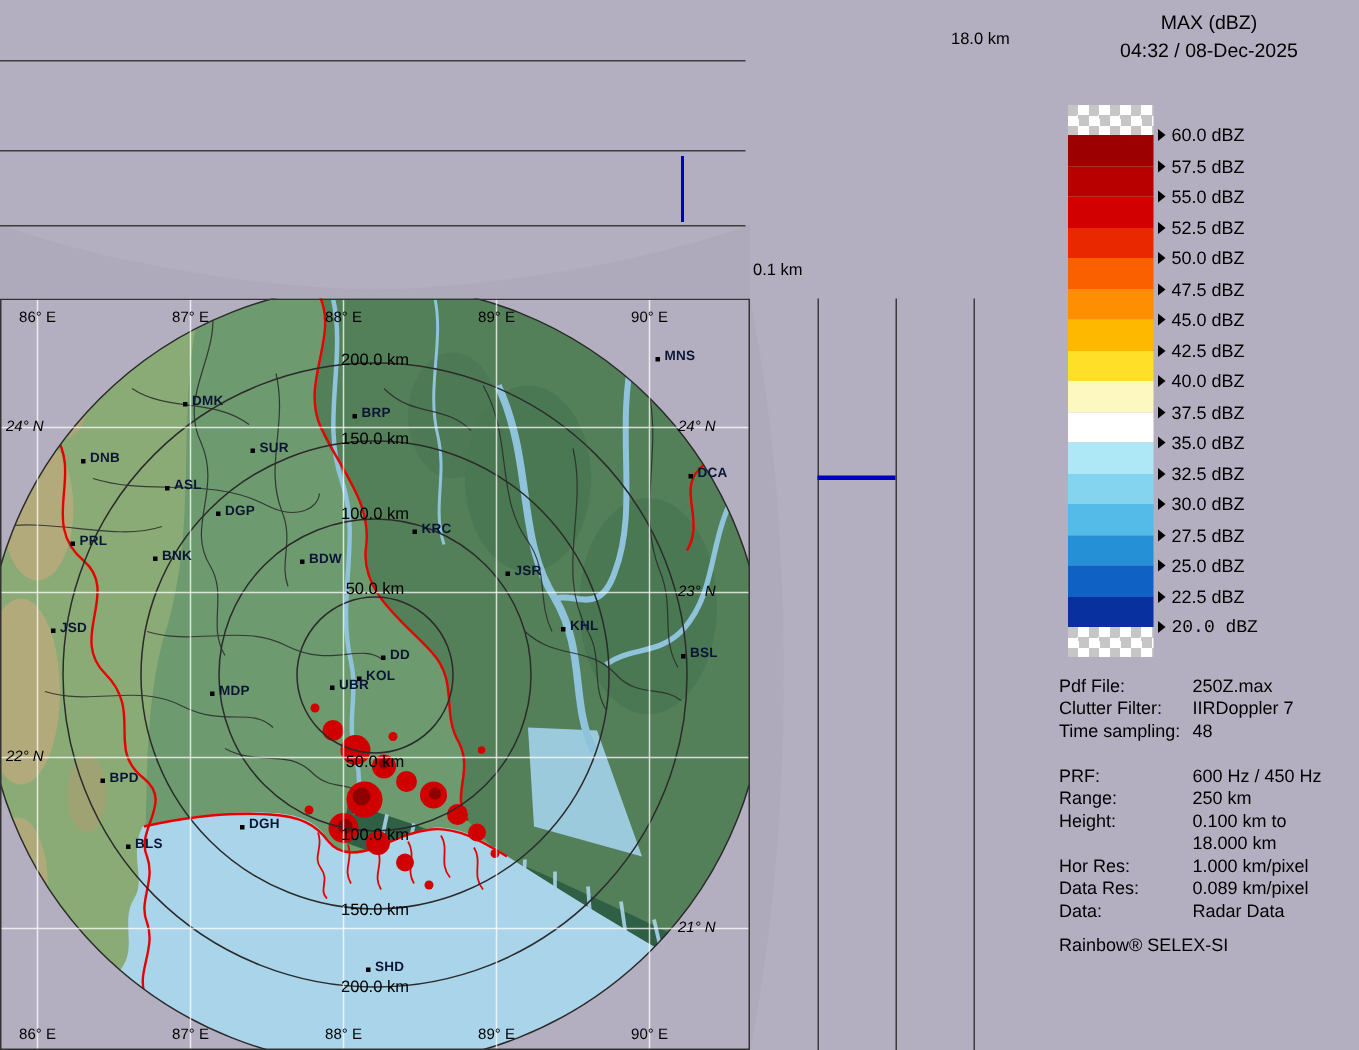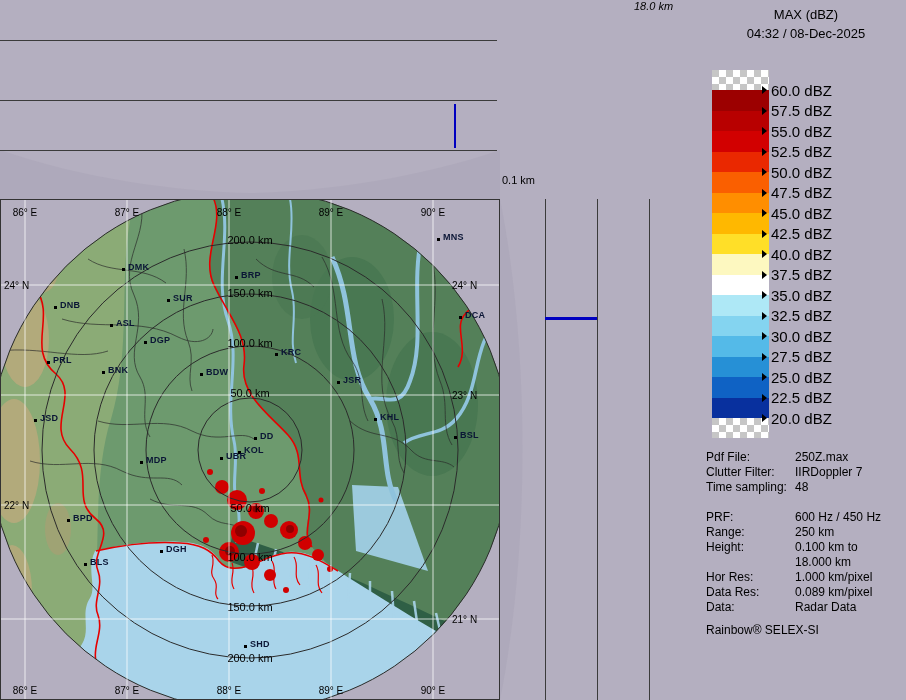--- a/index.html
+++ b/index.html
@@ -19,29 +19,29 @@
   .corner-label{position:absolute;font-size:11px;color:#000;white-space:nowrap;}
   
   .map{position:absolute;left:0;top:199px;width:500px;height:501px;}
   .map svg{position:absolute;left:0;top:0;}
   .overlay{position:absolute;left:0;top:0;width:500px;height:501px;}
   .city{position:absolute;}
   .cdot{position:absolute;left:0;top:0;width:3px;height:3px;background:#000;}
   .clabel{position:absolute;left:6px;top:-6px;font-size:9px;font-weight:bold;color:#0a1535;white-space:nowrap;letter-spacing:.2px;}
   .ring-label{position:absolute;transform:translate(-50%,-50%);font-size:11px;color:#000;white-space:nowrap;}
   .lon{position:absolute;transform:translate(-50%,-50%);font-size:10px;color:#000;white-space:nowrap;}
-  .lat{position:absolute;transform:translateY(-50%);font-size:10px;color:#000;white-space:nowrap;}
+  .lat{position:absolute;transform:translateY(-50%);font-size:10px;color:#000;white-space:nowrap;font-style:italic;}
   
   .legend{position:absolute;left:706px;top:0;width:200px;height:700px;}
   .legend-head{padding-top:5px;text-align:center;font-size:13px;line-height:19px;color:#000;}
   .bar{position:absolute;left:6px;top:70px;width:57px;}
   .checker{height:20px;background:repeating-conic-gradient(#ffffff 0% 25%, #c6c6c6 0% 50%);background-size:14px 14px;}
   .band{height:20.5px;}
   .bar-labels{position:absolute;left:0;top:0;width:200px;height:460px;}
-  .scale-row{position:absolute;left:56px;display:flex;align-items:center;height:14px;font-size:15px;color:#000;white-space:nowrap;text-align:right;}
+  .scale-row{position:absolute;left:66px;display:flex;align-items:center;height:14px;font-size:12px;color:#000;white-space:nowrap;text-align:right;}
   .tri{width:0;height:0;border-top:4px solid transparent;border-bottom:4px solid transparent;border-left:5px solid #000;margin-right:4px;}
   .meta{position:absolute;left:0;top:450px;width:200px;}
   .meta-row{display:flex;font-size:12px;line-height:15px;}
   .ml{width:89px;flex:none;}
   .mv{flex:1;}
   .gap{margin-top:15px;}
   .meta-footer{font-size:12px;margin-top:8px;}
 </style>
 </head>
 <body>
@@ -50,21 +50,21 @@
   <svg class="curve" width="710" height="199" viewBox="0 0 710 199">
     <path d="M0,150 C80,178 180,192 250,193 C320,192 420,178 500,150 L500,199 L0,199 Z" fill="#a9a4b6" opacity="0.55"></path>
   </svg>
   <div class="hline" style="top:40px;left:0;width:497px;"></div>
   <div class="hline" style="top:100px;left:0;width:497px;"></div>
   <div class="hline" style="top:150px;left:0;width:497px;"></div>
   <div class="blue-v"></div>
 </div>
 
 <div class="corner">
-  <div class="corner-label" style="left:134px;top:0;font-style:italic;">18.0 km</div>
+  <div class="corner-label" style="left:134px;top:20px;">18.0 km</div>
   <div class="corner-label" style="left:2px;top:174px;">0.1 km</div>
 </div>
 
 <div class="right-panel">
   <svg class="curve" width="206" height="501" viewBox="0 0 206 501">
     <path d="M0,0 C30,150 30,350 0,501 Z" fill="#a9a4b6" opacity="0.55"></path>
   </svg>
   <div class="vline" style="left:45px;top:0;height:501px;"></div>
   <div class="vline" style="left:97px;top:0;height:501px;"></div>
   <div class="vline" style="left:149px;top:0;height:501px;"></div>
@@ -404,21 +404,21 @@
         <span>27.5 dBZ</span>
       </div>
       <div class="scale-row" style="top: 370px;">
         <div class="tri"></div>
         <span>25.0 dBZ</span>
       </div>
       <div class="scale-row" style="top: 390.5px;">
         <div class="tri"></div>
         <span>22.5 dBZ</span>
       </div>
-      <div class="scale-row" style="top: 411px;">
+      <div class="scale-row" style="top: 411px; font-family: Liberation Mono, monospace;">
         <div class="tri"></div>
         <span>20.0 dBZ</span>
       </div>
     </div>
   <div class="meta">
     <div>
         <div class="meta-row">
           <span class="ml">Pdf File:</span>
           <span class="mv">250Z.max</span>
         </div>

